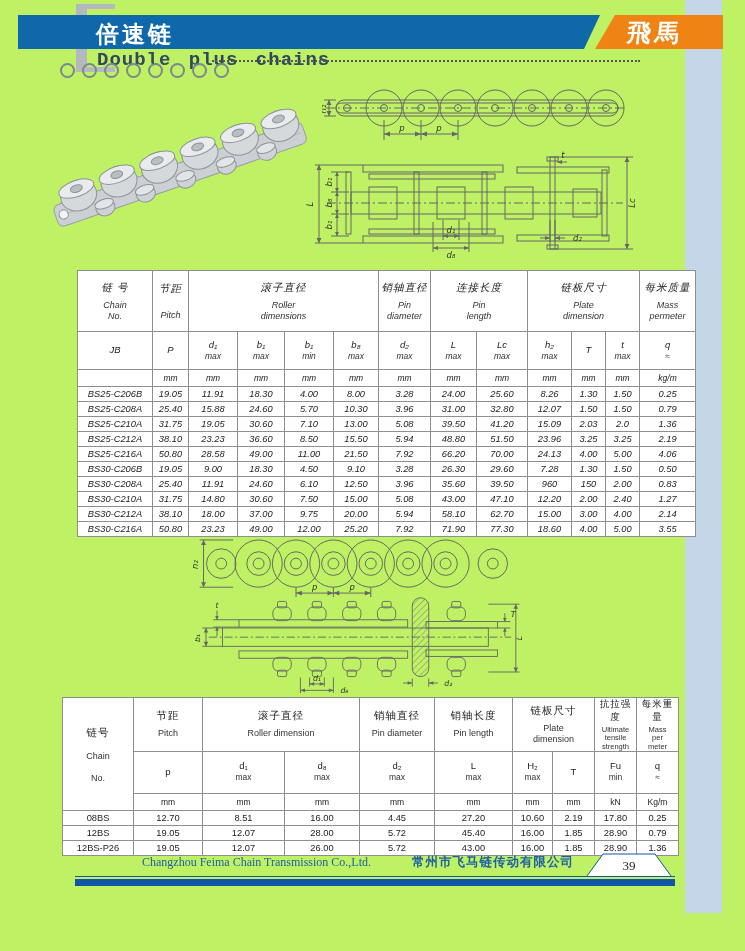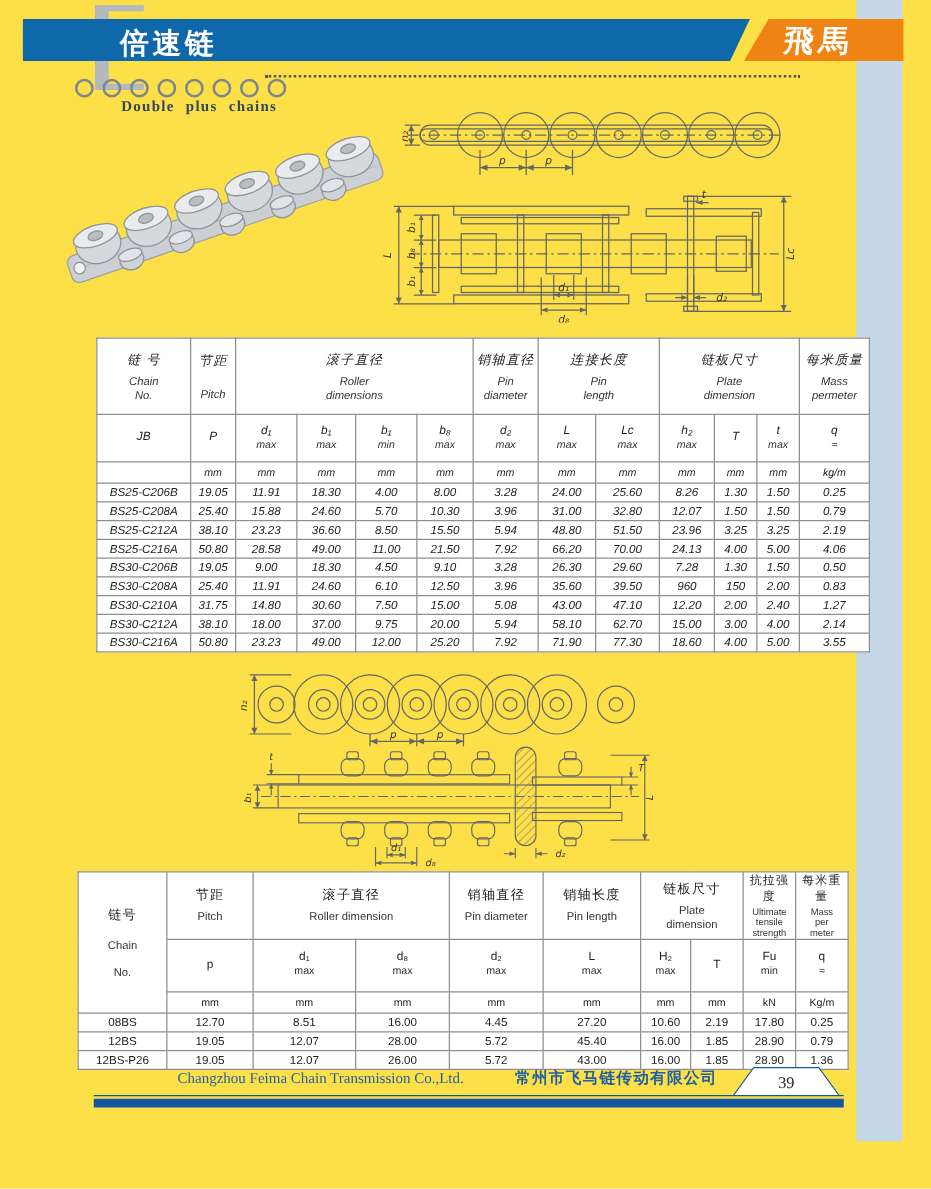--- a/index.html
+++ b/index.html
@@ -1,30 +1,30 @@
 <!DOCTYPE html>
 <html><head>
 <meta charset="utf-8">
 <style>
   html,body{margin:0;padding:0;background:#fff;}
-  #page{position:relative;width:745px;height:951px;background:#fde047;overflow:hidden;
+  #page{position:relative;width:745px;height:951px;background:#bef264;overflow:hidden;
         font-family:"Liberation Sans","DejaVu Sans",sans-serif;color:#1c1c1c;}
   
   .side-strip{position:absolute;left:685px;top:0;width:37px;height:913px;background:#c4d6e8;}
   .bracket{position:absolute;left:76px;top:4px;width:28px;height:58px;
            border-left:11px solid #b4b9be;border-top:5px solid #b4b9be;border-bottom:5px solid #b4b9be;}
   .banner{position:absolute;left:18px;top:15px;width:582px;height:34px;background:#0f68a9;
           clip-path:polygon(0 0,100% 0,calc(100% - 16px) 100%,0 100%);}
   .banner-title{position:absolute;left:78px;top:4px;color:#fff;font-size:23px;font-weight:bold;letter-spacing:3px;}
   .logo-band{position:absolute;left:593px;top:15px;width:130px;height:34px;background:#ef8313;
              clip-path:polygon(22px 0,100% 0,100% 100%,2px 100%);}
   .logo-text{position:absolute;left:34px;top:2px;color:#fff;font-size:24px;font-weight:bold;
              font-family:"DejaVu Serif","Liberation Serif",serif;transform:skewX(-6deg);letter-spacing:4px;}
-  .subtitle{position:absolute;left:97px;top:49px;font-family:Liberation Serif, serif;
-            font-weight:bold;font-size:12px;color:#33475e;letter-spacing:1px;word-spacing:5px;margin-top:29px;}
+  .subtitle{position:absolute;left:97px;top:49px;font-family:Liberation Mono, monospace;
+            font-weight:bold;font-size:19px;color:#33475e;letter-spacing:1px;word-spacing:5px;}
   .leader{position:absolute;left:212px;top:60px;width:428px;border-top:2px dotted #555;}
   .circles{position:absolute;left:60px;top:63px;display:flex;gap:7px;}
   .circles span{width:11px;height:11px;border:2px solid #7e868e;border-radius:50%;display:block;}
   
   .drw{position:absolute;}
   svg text{font-family:"DejaVu Sans","Liberation Sans",sans-serif;font-size:8.5px;font-style:italic;fill:#333;}
   
   table{border-collapse:collapse;table-layout:fixed;background:#fff;}
   th,td{border:1px solid #8f8f8f;text-align:center;vertical-align:middle;padding:0;font-weight:normal;}
   .zh{font-size:10.5px;letter-spacing:1px;color:#222;}
@@ -340,20 +340,35 @@
           <td>24.60</td>
           <td>5.70</td>
           <td>10.30</td>
           <td>3.96</td>
           <td>31.00</td>
           <td>32.80</td>
           <td>12.07</td>
           <td>1.50</td>
           <td>1.50</td>
           <td>0.79</td>
+        </tr>
+        <tr>
+          <td>BS25-C210A</td>
+          <td>31.75</td>
+          <td>19.05</td>
+          <td>30.60</td>
+          <td>7.10</td>
+          <td>13.00</td>
+          <td>5.08</td>
+          <td>39.50</td>
+          <td>41.20</td>
+          <td>15.09</td>
+          <td>2.03</td>
+          <td>2.0</td>
+          <td>1.36</td>
         </tr>
         <tr>
           <td>BS25-C212A</td>
           <td>38.10</td>
           <td>23.23</td>
           <td>36.60</td>
           <td>8.50</td>
           <td>15.50</td>
           <td>5.94</td>
           <td>48.80</td>

